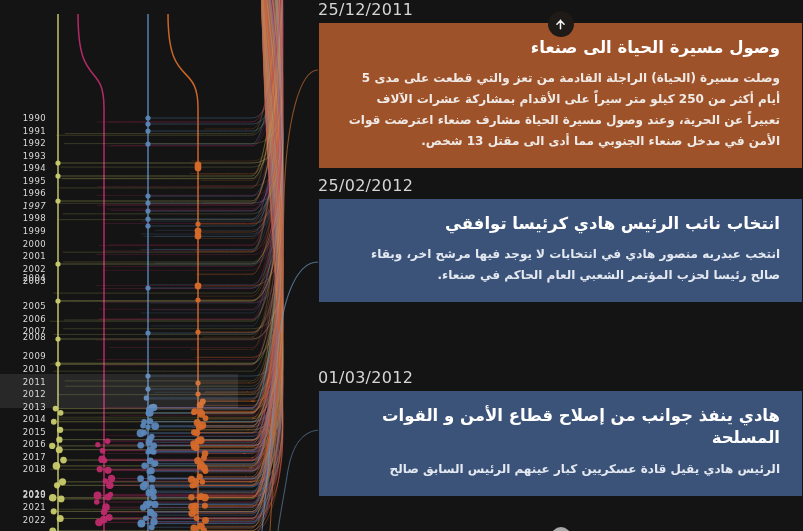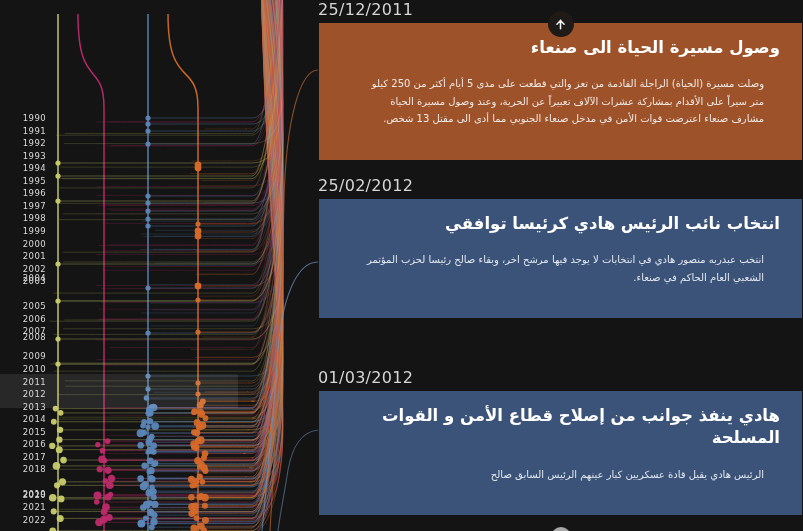--- a/index.html
+++ b/index.html
@@ -48,21 +48,21 @@
     margin:0 1px;padding:14px 22px 16px 22px;
     position:relative;direction:rtl;text-align:right;
   }
   .card.orange{background:#9e5229;}
   .card.blue{background:#3b5378;}
   .card-title{
     font-size:16.5px;font-weight:bold;color:#ffffff;
     line-height:1.35;margin:0 0 9px 0;
   }
   .card-body{
-    font-size:10px;color:#f0eae6;line-height:1.75;margin:16px;
+    font-size:12px;color:#f0eae6;line-height:1.75;margin:0;font-weight:bold;
   }
   .card.blue .card-body{color:#e3e8f1;}
 
   
   #scroll-up-btn{
     position:absolute;top:-12px;left:50%;transform:translateX(-50%);
     width:26px;height:26px;border-radius:50%;
     background:#1d1a18;display:flex;align-items:center;justify-content:center;
     cursor:pointer;
   }
@@ -1104,21 +1104,21 @@
   <div id="year-highlight"></div>
 
   <div id="year-axis">
       <div class="year-label" style="top: 113px;">1990</div>
       <div class="year-label" style="top: 125.55px;">1991</div>
       <div class="year-label" style="top: 138.1px;">1992</div>
       <div class="year-label" style="top: 150.65px;">1993</div>
       <div class="year-label" style="top: 163.2px;">1994</div>
       <div class="year-label" style="top: 175.75px;">1995</div>
       <div class="year-label" style="top: 188.3px;">1996</div>
-      <div class="year-label" style="top: 200.85px;">1997</div>
+      <div class="year-label" style="top: 200.85px; font-style: italic;">1997</div>
       <div class="year-label" style="top: 213.4px;">1998</div>
       <div class="year-label" style="top: 225.95px;">1999</div>
       <div class="year-label" style="top: 238.5px;">2000</div>
       <div class="year-label" style="top: 251.05px;">2001</div>
       <div class="year-label" style="top: 263.6px;">2002</div>
       <div class="year-label" style="top: 276.15px;">2003</div>
       <div class="year-label" style="top: 273px;">2004</div>
       <div class="year-label" style="top: 301.25px;">2005</div>
       <div class="year-label" style="top: 313.8px;">2006</div>
       <div class="year-label" style="top: 326.35px;">2007</div>

